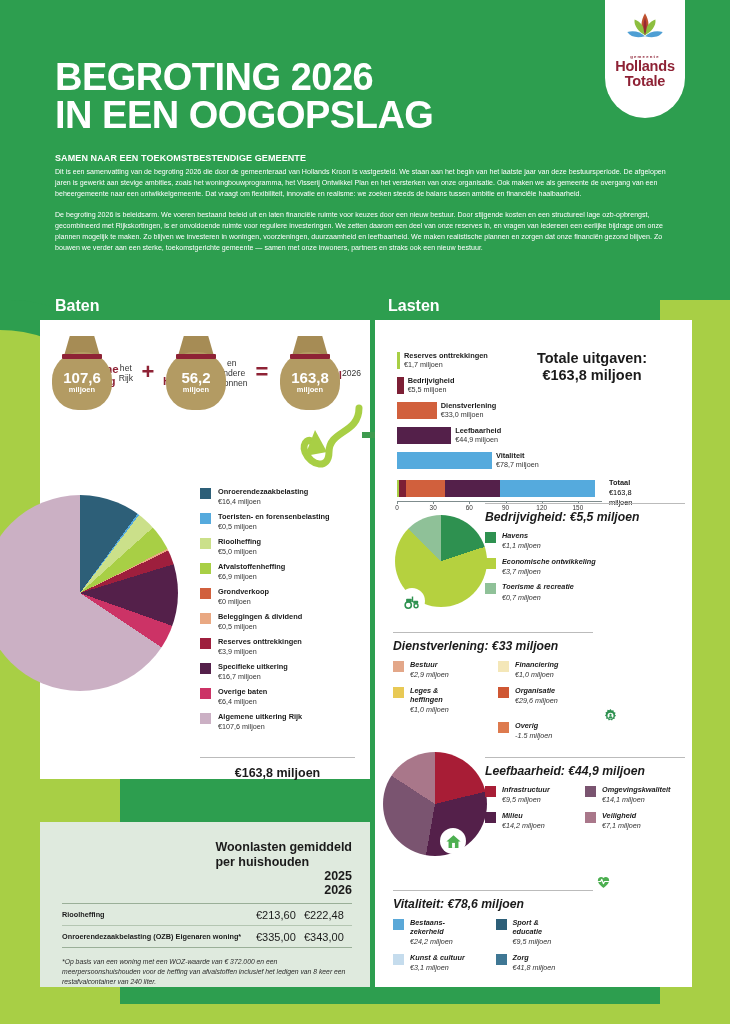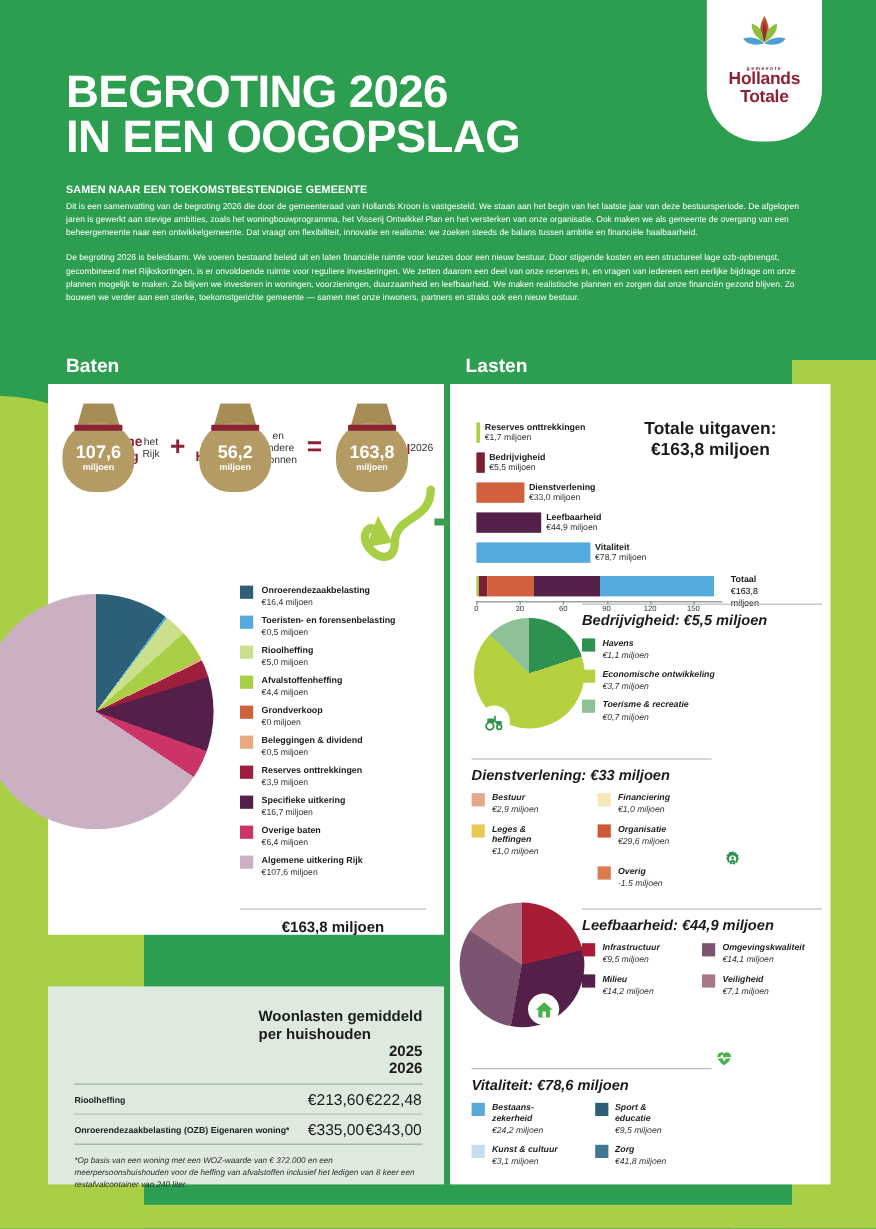--- a/index.html
+++ b/index.html
@@ -36,21 +36,21 @@
     background:#1f7a3c;
     clip-path:polygon(0 0, 100% 0, 0 100%);
   }
   .bg-green-curve-1 {
     position:absolute; left:-60px; top:300px; width:200px; height:260px;
     background:#2d9e4f; border-radius:0 200px 200px 0;
   }
 
   
   .logo-card {
-    position:absolute; right:45px; top:0px; width:96px; height:118px;
+    position:absolute; right:45px; top:0px; width:80px; height:118px;
     background:#ffffff; border-radius:0 0 44px 44px;
     display:flex; flex-direction:column; align-items:center; justify-content:flex-start;
     padding-top:12px;
   }
   .logo-mark { width:52px; height:38px; }
   .logo-sub { font-size:4.3px; letter-spacing:1.2px; color:#8e2235; margin-top:4px; font-weight:700;}
   .logo-name { font-size:14.5px; line-height:14.5px; color:#8e2235; font-weight:700; text-align:center; letter-spacing:-0.2px;}
 
   .title {
     position:absolute; left:55px; top:58px;
@@ -136,21 +136,21 @@
 
   
   .wl-inner { position:absolute; left:22px; top:18px; width:290px; }
   .wl-head { display:flex; align-items:flex-end;flex-direction:column; }
   .wl-head-title { flex:1; font-weight:800; font-size:12.5px; line-height:14.5px; color:#1b1b1b; }
   .wl-head-y { width:48px; text-align:right; font-weight:800; font-size:12.5px; color:#1b1b1b; }
   .wl-table { margin-top:6px; }
   .wl-row { display:flex; align-items:center; border-top:1px solid #b4c6b2; padding:4.5px 0; }
   .wl-row:first-child{ border-top:1px solid #9aaf98; }
   .wl-label { flex:1; font-size:7.3px; font-weight:700; color:#1b1b1b; }
-  .wl-num { width:48px; text-align:center; font-size:13px; color:#1b1b1b; }
+  .wl-num { width:48px; text-align:left; font-size:11px; color:#1b1b1b; }
   .wl-rule { border-top:1px solid #9aaf98; }
   .wl-note { margin-top:9px; font-size:6.8px; line-height:10px; font-style:italic; color:#2b2b2b; }
 
   
   .bars { position:absolute; left:22px; top:32px; width:272px; }
   .bar-row { position:relative; height:25px; }
   .bar-fill { position:absolute; left:0; top:0; height:17px; }
   .bar-txt { position:absolute; top:-1px; font-size:7.2px; line-height:9px; }
   .bar-txt b { font-size:7.4px; color:#1b1b1b; display:block; }
   .bar-txt span { color:#333; }
@@ -311,21 +311,21 @@
         <div class="lg-swatch" style="background:#cbe08a"></div>
         <div>
           <div class="lg-name">Rioolheffing</div>
           <div class="lg-val">€5,0 miljoen</div>
         </div>
       </div>
       <div class="lg-row">
         <div class="lg-swatch" style="background:#a8cf45"></div>
         <div>
           <div class="lg-name">Afvalstoffenheffing</div>
-          <div class="lg-val">€4,4 miljoen</div>
+          <div class="lg-val">€6,9 miljoen</div>
         </div>
       </div>
       <div class="lg-row">
         <div class="lg-swatch" style="background:#d1603d"></div>
         <div>
           <div class="lg-name">Grondverkoop</div>
           <div class="lg-val">€0 miljoen</div>
         </div>
       </div>
       <div class="lg-row">

